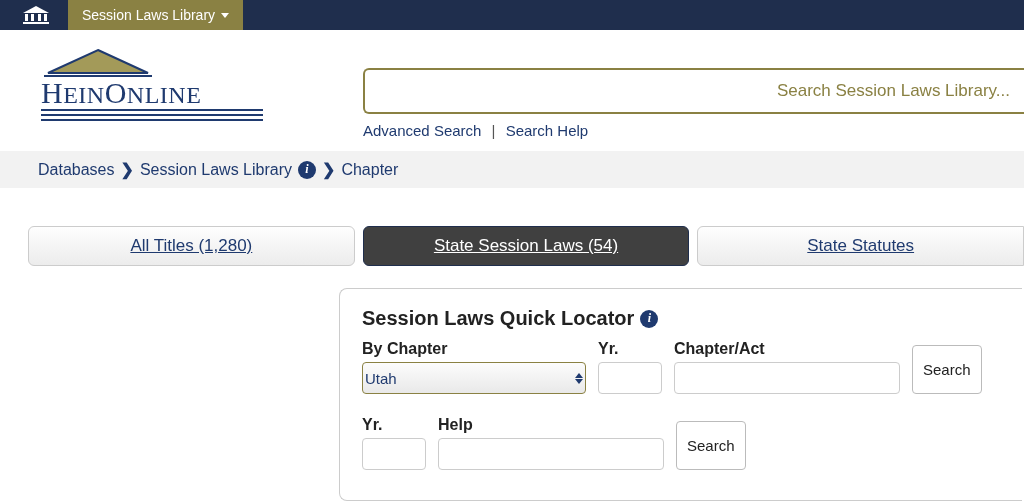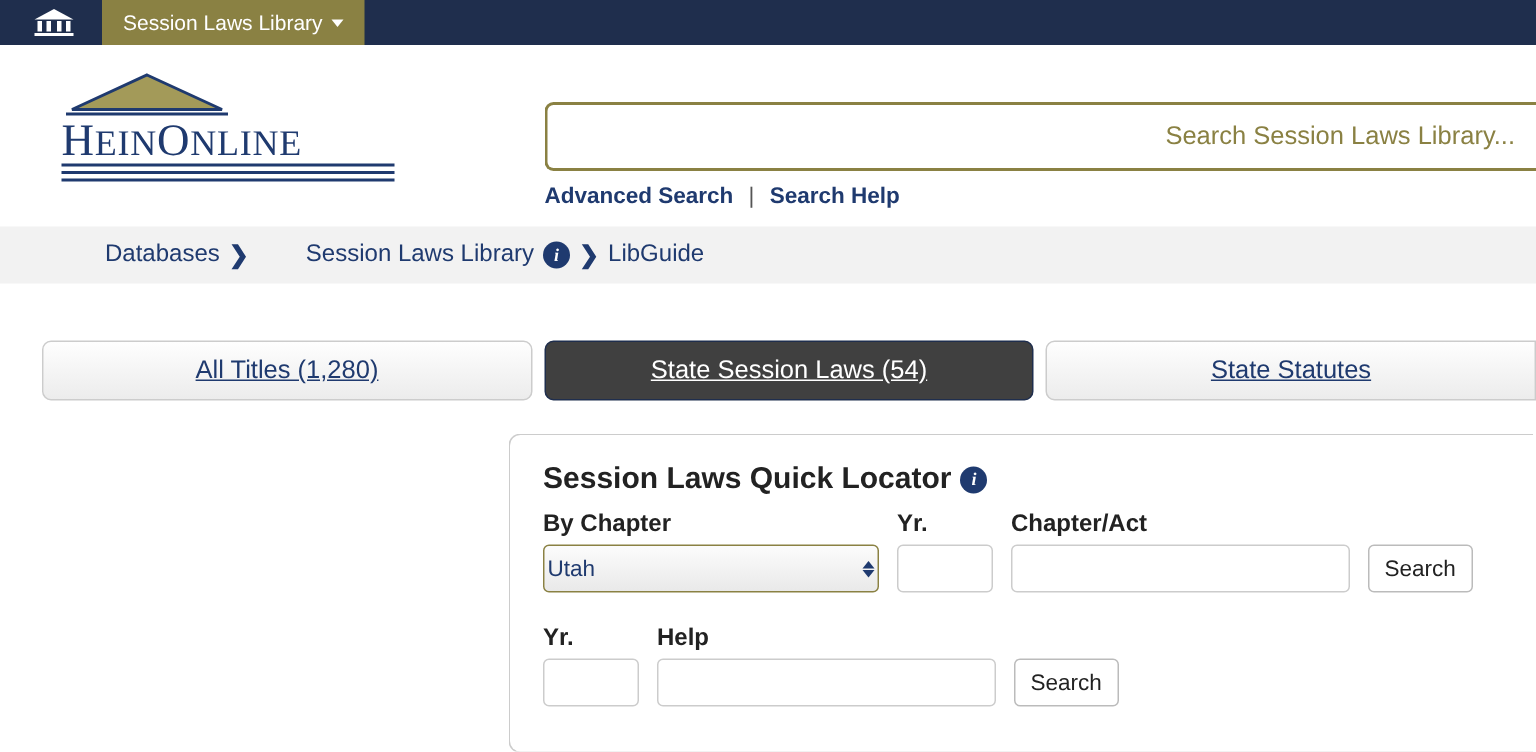--- a/index.html
+++ b/index.html
@@ -11,26 +11,26 @@
   .topbar-logo svg { height: 20px; }
   .topbar-dropdown { background: #8a8143; color: #fff; display: flex; align-items: center; padding: 0 14px; font-size: 14px; cursor: pointer; gap: 4px; }
   .caret-down { width: 0; height: 0; border-left: 4px solid transparent; border-right: 4px solid transparent; border-top: 5px solid #fff; margin-left: 2px; }
 
   
   .header { display: flex; align-items: flex-start; padding: 18px 0 12px 38px; gap: 95px; }
   .brand-logo { width: 230px; }
   .search-col { flex: 1; padding-top: 20px; }
   .search-box { border: 2px solid #8a8143; border-right: none; border-radius: 6px 0 0 6px; height: 46px; display: flex; align-items: center; padding: 0 14px; font-size: 17px; color: #8a8143; background: #fff; justify-content: flex-end; }
   .search-links { margin-top: 8px; font-size: 15px; }
-  .search-links a { color: #1f3a6f; text-decoration: none; cursor: pointer; font-weight: bold; }
+  .search-links a { color: #1f3a6f; text-decoration: none; cursor: pointer; }
   .search-links .sep { color: #555; margin: 0 6px; }
 
   
   .breadcrumb-bar { background: #f2f2f2; padding: 9px 38px; font-size: 16px; display: flex; align-items: center; gap: 6px; }
-  .breadcrumb-bar a { color: #1f3a6f; text-decoration: none; cursor: pointer; margin-left: 32px; }
+  .breadcrumb-bar a { color: #1f3a6f; text-decoration: none; cursor: pointer; }
   .bc-chevron { color: #1f3a6f; font-weight: bold; }
   .bc-last { color: #1f3a6f; }
   .info-circle { display: inline-flex; width: 18px; height: 18px; border-radius: 50%; background: #1f3a6f; color: #fff; font-size: 12px; align-items: center; justify-content: center; font-weight: bold; font-style: italic; font-family: Georgia, serif; cursor: pointer; }
 
   
   .tabs { display: flex; gap: 8px; padding: 38px 0 0 28px; }
   .tab { flex: 1; text-align: center; padding: 9px 0; border: 1px solid #ccc; border-radius: 6px; background: linear-gradient(#fefefe, #ececec); color: #1f3a6f; font-size: 17px; cursor: pointer; max-width: 338px; text-decoration: underline;}
   .tab.active { background: #404040; color: #fff; border-color: #1f2e4d; }
   .tabs .tab:last-child{ border-top-right-radius:0; border-bottom-right-radius:0;}
 
@@ -40,21 +40,21 @@
   .loc-row { display: flex; align-items: flex-end; gap: 12px; margin-top: 10px;}
   .loc-group { display: flex; flex-direction: column; gap: 4px; justify-content: space-between; }
   .loc-label { font-weight: bold; font-size: 16px; color: #222; }
   .select { width: 224px; height: 32px; border: 1px solid #8a8143; border-radius: 4px; background: linear-gradient(#fcfcfc, #e9e9e9); padding: 0 2px; color: #1f3a6f; font-size: 15px; display: flex; align-items: center; justify-content: space-between; cursor: pointer; }
   .select.plain { border-color: #bbb; }
   .select-arrows { display: flex; flex-direction: column; gap: 1px; }
   .arrow-up { width: 0; height: 0; border-left: 4px solid transparent; border-right: 4px solid transparent; border-bottom: 5px solid #1f3a6f; }
   .arrow-dn { width: 0; height: 0; border-left: 4px solid transparent; border-right: 4px solid transparent; border-top: 5px solid #1f3a6f; }
   .input-sm { width: 64px; height: 32px; border: 1px solid #ccc; border-radius: 4px; padding: 0 6px; font-size: 15px; }
   .input-md { width: 226px; height: 32px; border: 1px solid #ccc; border-radius: 4px; padding: 0 6px; font-size: 15px; }
-  .btn { height: 32px; border: 1px solid #bbb; border-radius: 4px; background: #fff; padding: 0 10px; font-size: 15px; cursor: pointer; color: #222; }
+  .btn { height: 49px; border: 1px solid #bbb; border-radius: 4px; background: #fff; padding: 0 10px; font-size: 15px; cursor: pointer; color: #222; }
 </style>
 </head>
 <body>
 
 <div class="topbar">
   <div class="topbar-logo">
     <svg viewBox="0 0 28 20" width="28" height="20">
       <path d="M14 1 L27 8 L1 8 Z" fill="#fff"></path>
       <rect x="3" y="9" width="3" height="7" fill="#fff"></rect>
       <rect x="9" y="9" width="3" height="7" fill="#fff"></rect>
@@ -92,21 +92,21 @@
     </div>
   </div>
 </div>
 
 <div class="breadcrumb-bar">
   <a>Databases</a>
   <span class="bc-chevron">❯</span>
   <a>Session Laws Library</a>
   <span class="info-circle">i</span>
   <span class="bc-chevron">❯</span>
-  <span class="bc-last">LibGuide</span>
+  <span class="bc-last">Chapter</span>
 </div>
 
 <div class="tabs">
   <div class="tab"><span>All Titles (1,280)</span></div>
   <div class="tab active"><span>State Session Laws (54)</span></div>
   <div class="tab"><span>State Statutes</span></div>
 </div>
 
 <div class="panel">
   <div class="panel-title">

